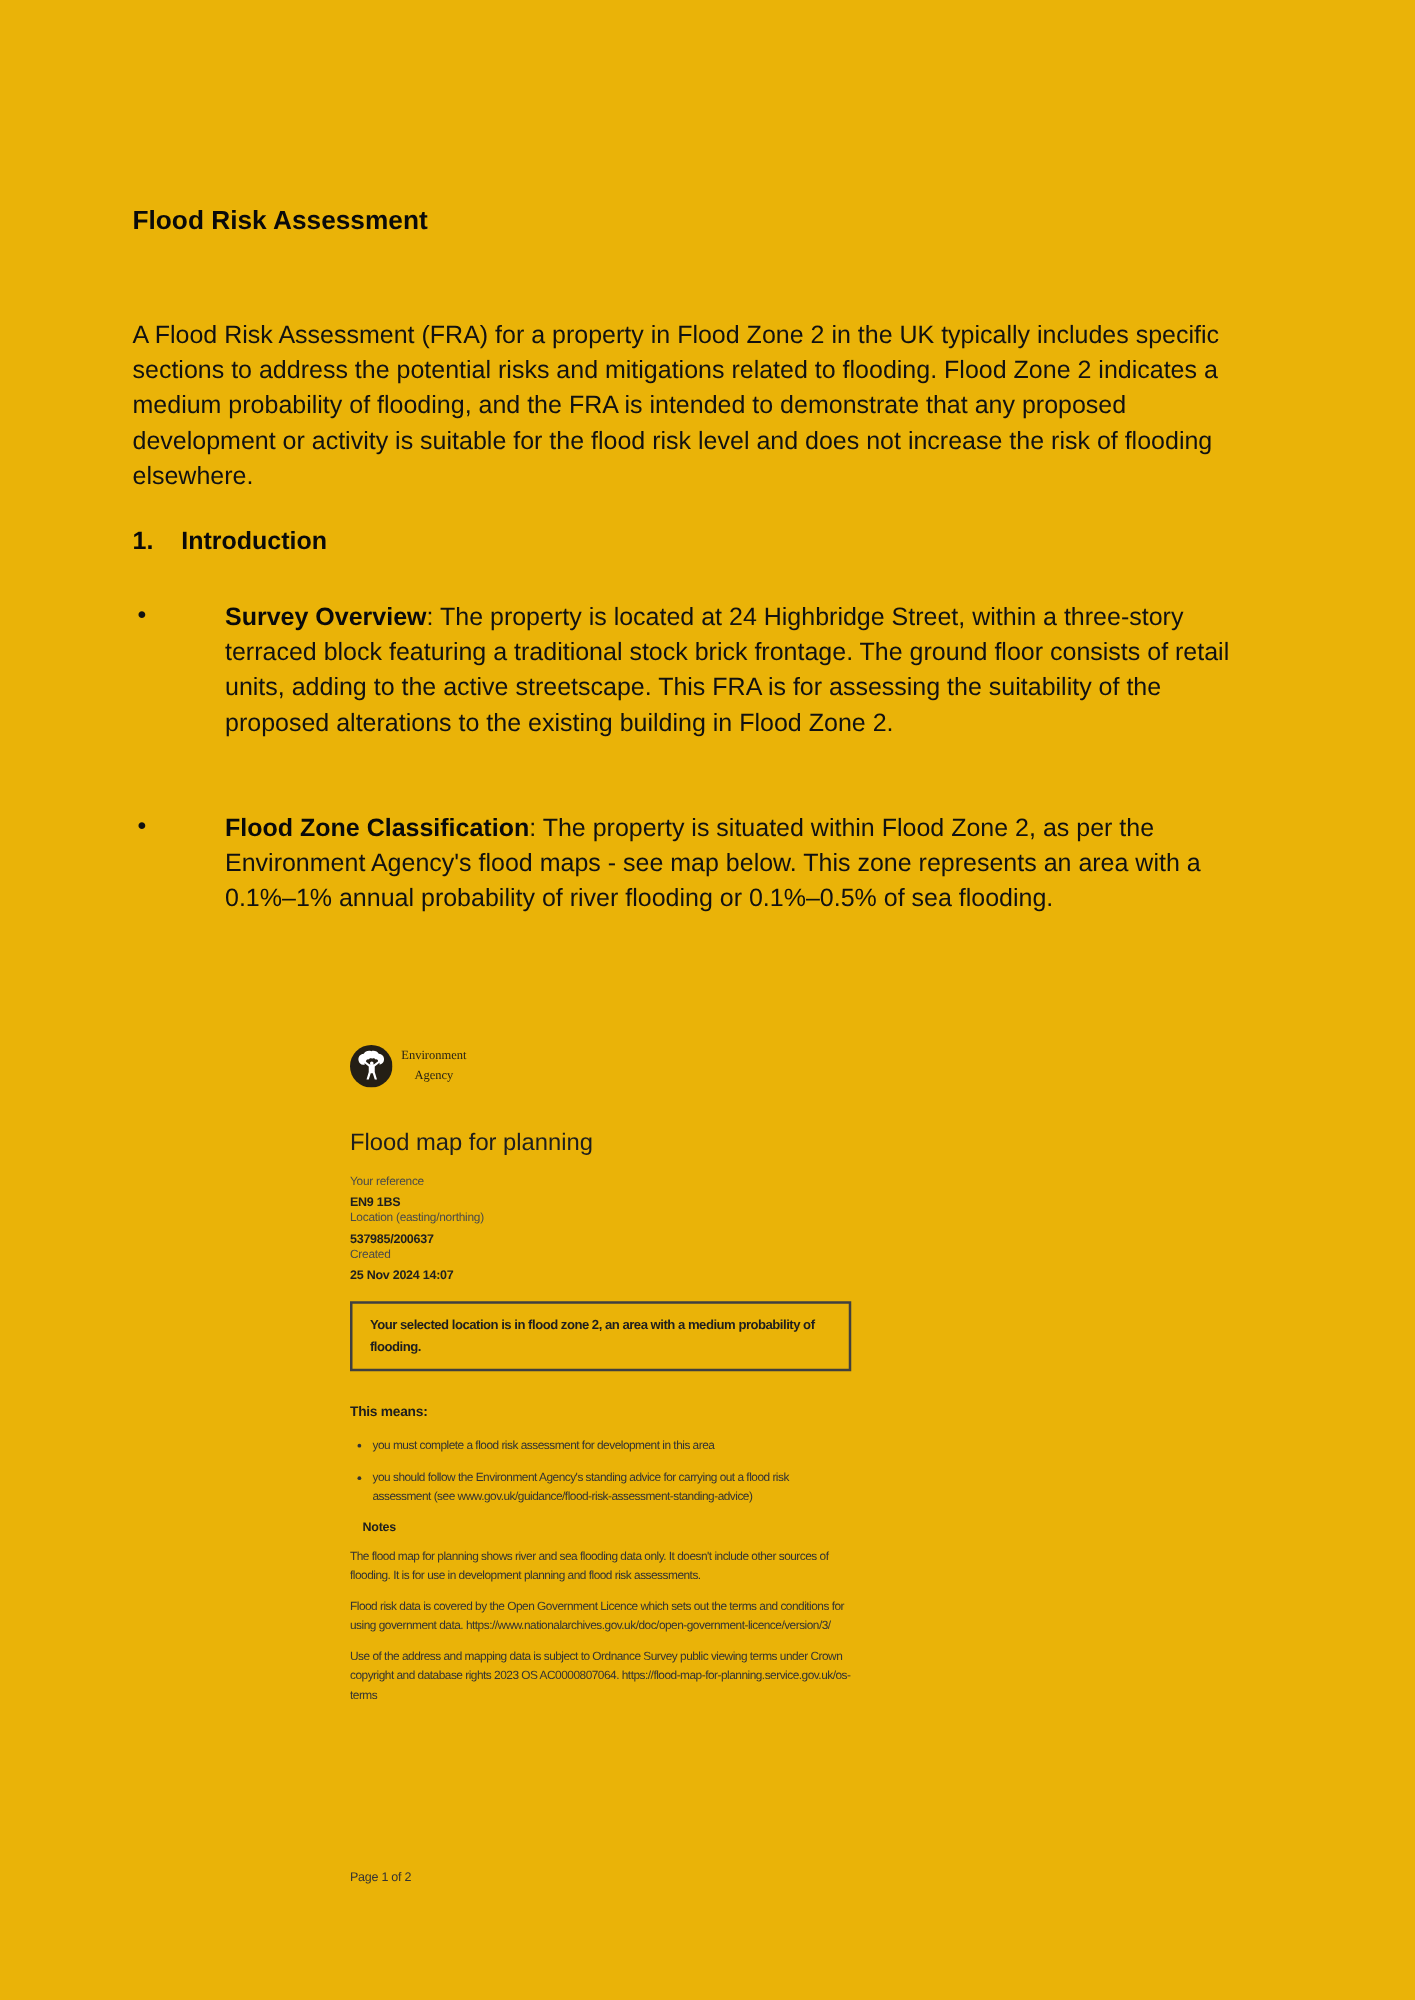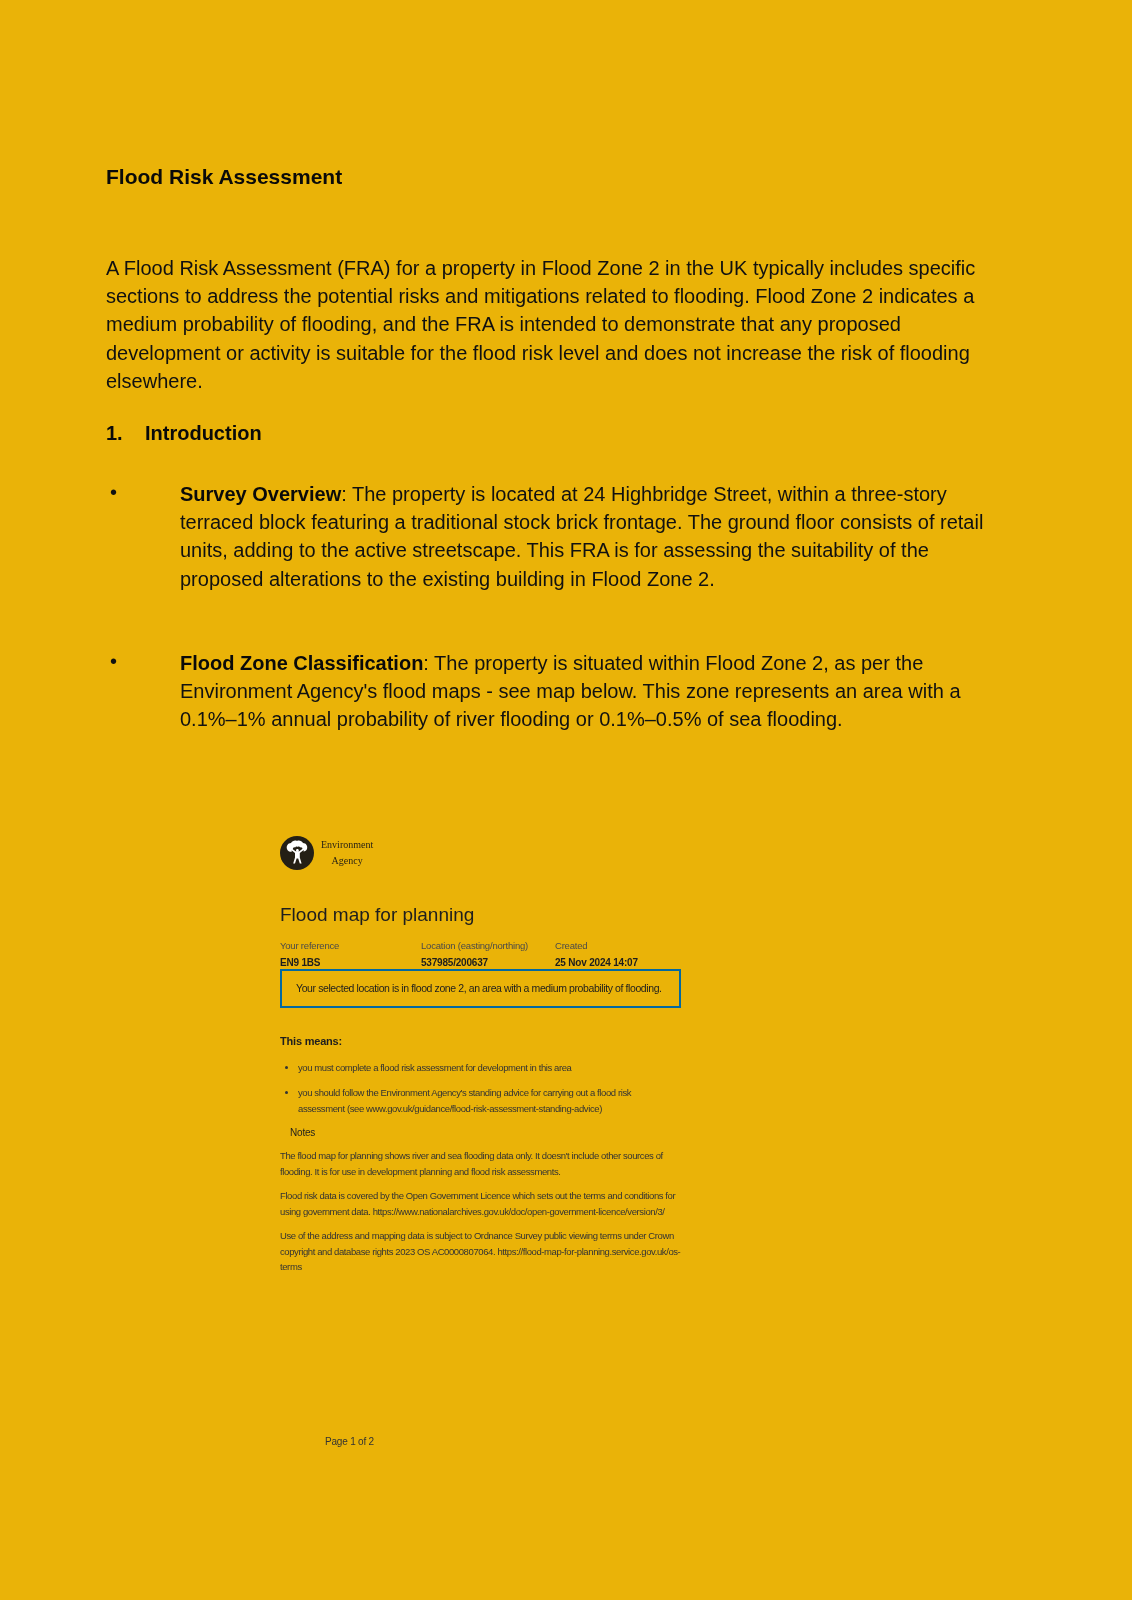--- a/index.html
+++ b/index.html
@@ -48,51 +48,52 @@
   .ea-roundel{width:34px;height:34px;flex:0 0 34px;}
   .ea-wordmark{
     margin-left:7px;
     font-family:"Liberation Serif", serif;
     font-size:10px;line-height:16px;color:#241f15;letter-spacing:0;text-align:center;
   }
   .report-heading{
     margin-top:34px;
     font-size:19px;line-height:22px;color:#1e1e1e;letter-spacing:0;
   }
-  .ref-row{display:flex;margin-top:14px;}
+  .ref-row{display:flex;margin-top:14px;flex-direction:column;}
   .ref-col1{width:141px;}
   .ref-col2{width:134px;}
   .ref-col3{flex:1;}
   .ref-label{font-size:9.5px;color:#4a4a4a;line-height:12px;}
   .ref-value{font-size:10px;font-weight:bold;color:#1e1e1e;margin-top:5px;line-height:12px;}
   .alert-box{
-    border:2px solid #0369a1;
+    margin-top:14px;
+    border:2px solid #404040;
     padding:9px 14px 8px 14px;
-    font-size:10.5px;font-weight:normal;line-height:17.5px;color:#1e1e1e;
+    font-size:10.5px;font-weight:bold;line-height:17.5px;color:#1e1e1e;
     letter-spacing:-0.4px;
   }
   .this-means-heading{
     margin-top:26px;font-size:11px;font-weight:bold;color:#1e1e1e;line-height:14px;
   }
   .tm-list{
     margin:12px 0 0 0;padding:0 0 0 18px;list-style:disc;
   }
   .tm-list li{
     font-size:9.5px;line-height:15.5px;color:#333;letter-spacing:-0.4px;
     margin-bottom:10px;padding-right:4px;
   }
   .notes-heading{
-    margin-top:8px;font-size:10px;font-weight:normal;color:#1e1e1e;line-height:13px;padding-left:10px;
+    margin-top:8px;font-size:10px;font-weight:bold;color:#1e1e1e;line-height:13px;padding-left:10px;
   }
   .note-para{
     margin-top:9px;font-size:9.5px;line-height:15.5px;color:#333;letter-spacing:-0.4px;
   }
   .page-footer{
-    position:absolute;left:280px;top:1436px;
-    font-size:10px;color:#333;letter-spacing:-0.2px;margin-left:45px;
+    position:absolute;left:280px;top:1497px;
+    font-size:10px;color:#333;letter-spacing:-0.2px;
   }
 </style>
 </head>
 <body>
 
 <div class="page">
 
   <div class="doc-title">
     <div>Flood Risk Assessment</div>
   </div>

